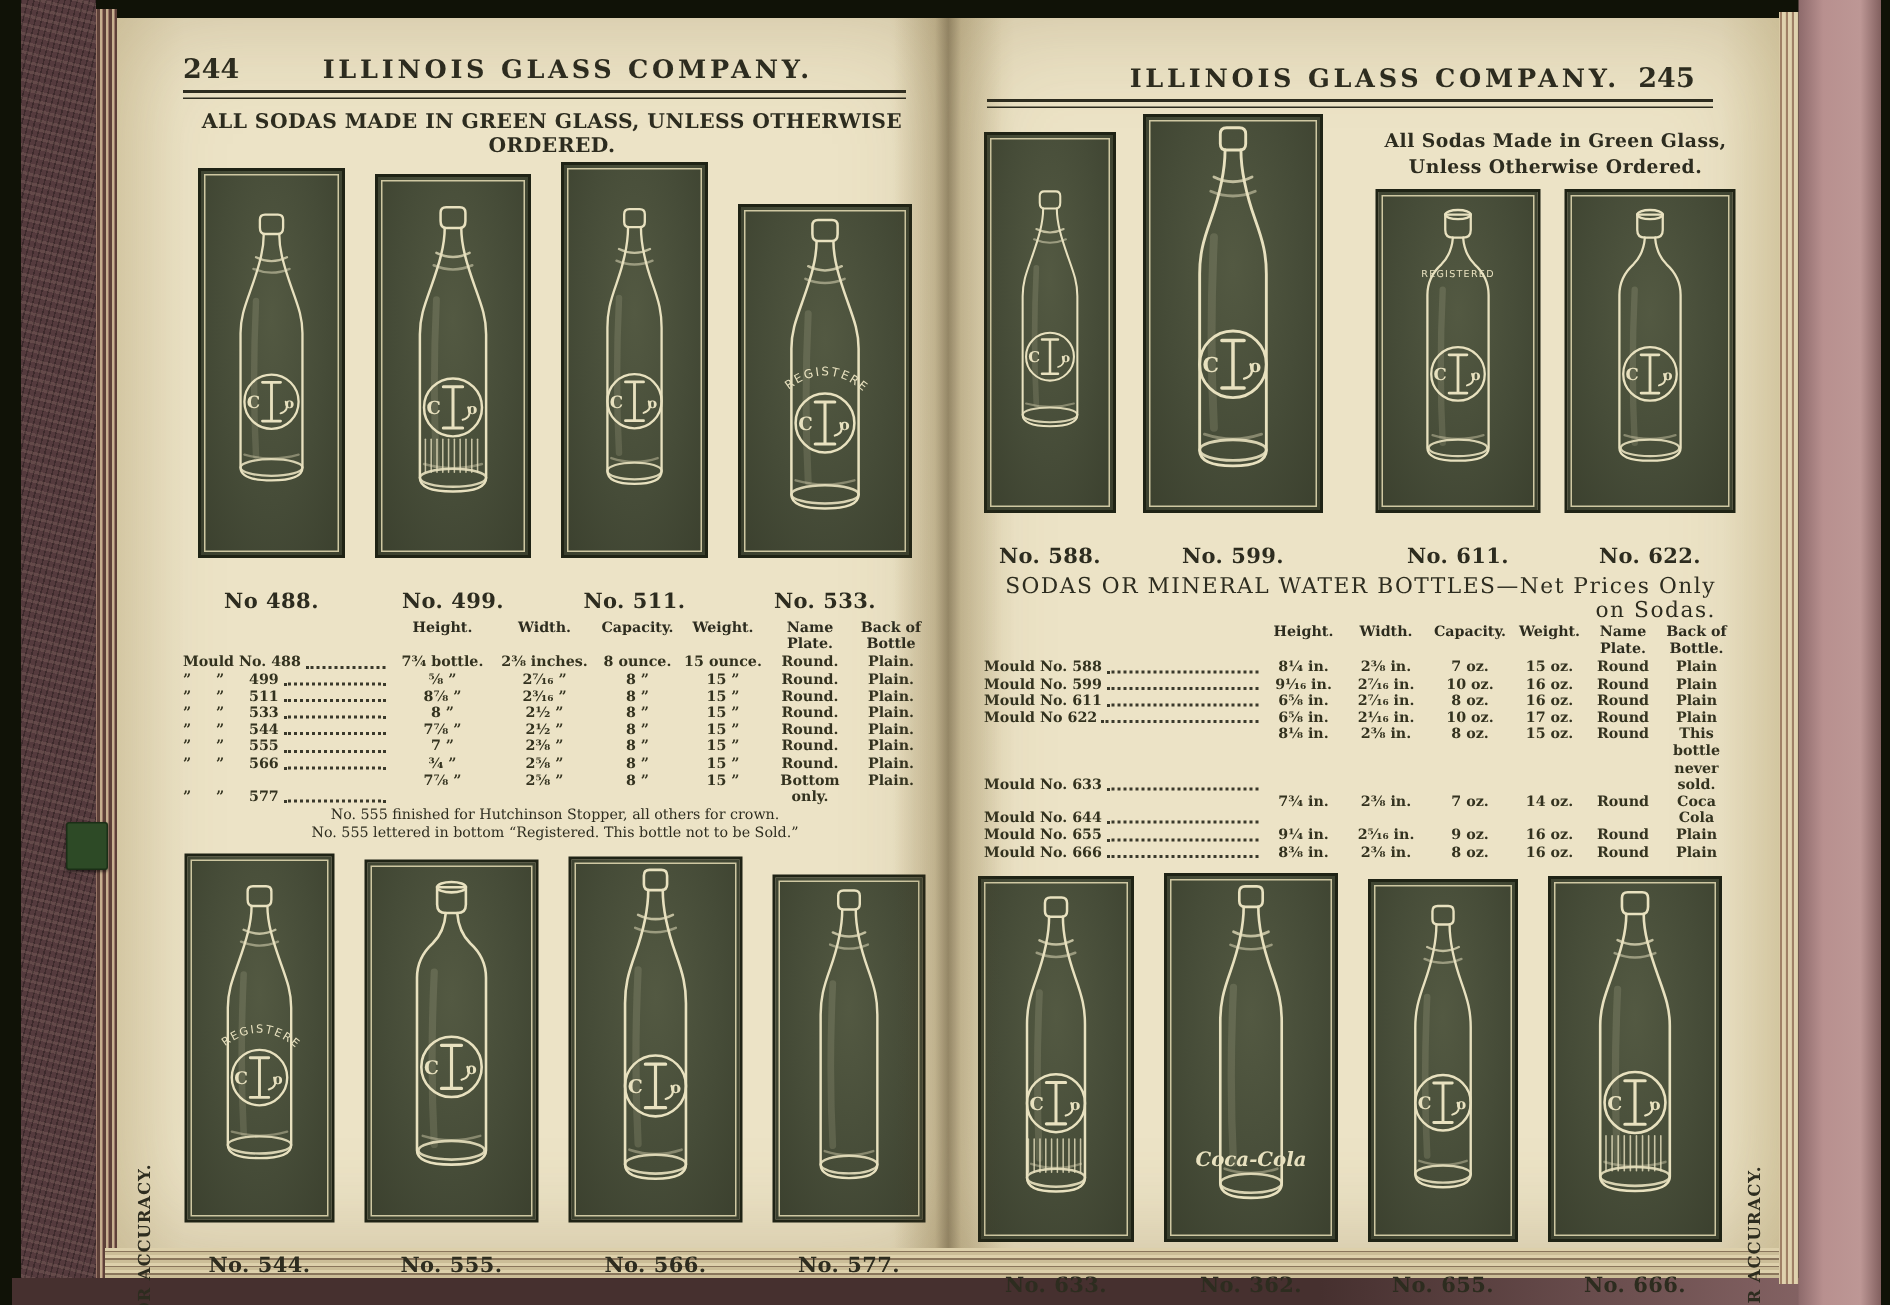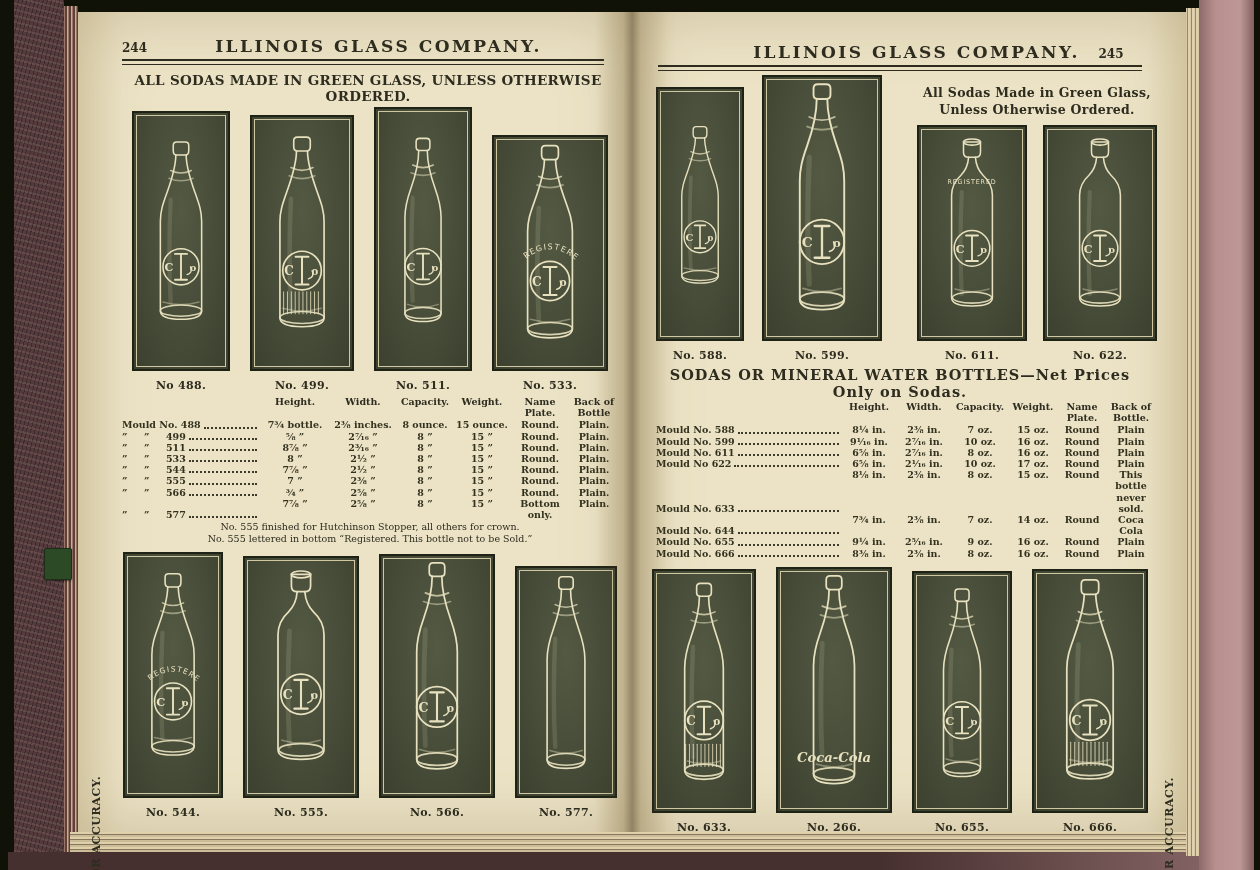--- a/index.html
+++ b/index.html
@@ -33,21 +33,21 @@
   .page-right{background:linear-gradient(90deg,#d9cda6,#ece3c6 8%,#ece3c6 93%,#e2d7b2);}
   .gutter{position:absolute;left:50%;top:0;bottom:0;width:72px;transform:translateX(-50%);
     background:linear-gradient(90deg,transparent,rgba(90,70,40,.16) 38%,rgba(58,44,24,.38) 50%,rgba(90,70,40,.14) 62%,transparent);
     pointer-events:none;}
 
   
   .ph{display:grid;grid-template-columns:62px 1fr 62px;align-items:baseline;}
   .page-left .ph{margin:24px 28px 0 44px;}
   .page-right .ph{margin:30px 44px 0 26px;}
   .ptitle{grid-column:2;text-align:right;font-size:17px;font-weight:bold;letter-spacing:2.5px;margin:0;}
-  .pnum{font-size:12px;font-weight:bold;}
+  .pnum{font-size:18px;font-weight:bold;}
   .pnum-r{text-align:center;grid-column:3;}
   .rule{height:3px;border-top:2px solid #2d2c1f;border-bottom:1px solid #2d2c1f;}
   .page-left .rule{margin:3px 28px 0 44px;}
   .page-right .rule{margin:3px 44px 0 26px;}
 
   .banner{font-weight:bold;font-size:13.5px;text-align:center;margin:7px 18px 3px 44px;letter-spacing:.3px;}
   .banner-r{width:274px;font-size:12.5px;line-height:1.35;margin:0 0 6px 0;align-self:center;}
 
   
   .mnote{position:absolute;writing-mode:vertical-rl;white-space:nowrap;font-weight:bold;
@@ -60,21 +60,21 @@
   .content-r{margin:4px 42px 0 24px;}
 
   
   .brow{display:flex;justify-content:center;align-items:flex-end;gap:20px;}
   .bfig{display:flex;flex-direction:column;align-items:center;margin:0;}
   .panel{position:relative;width:var(--w,96px);height:var(--h,250px);
     background:radial-gradient(ellipse at 50% 38%,#535942 0%,#464c38 55%,#3b402e 100%);
     border:2px solid #1f2315;}
   .panel::after{content:"";position:absolute;inset:2px;border:1px solid #cfc8a2;pointer-events:none;}
   .panel svg{position:absolute;left:4px;top:4px;width:calc(100% - 8px);height:calc(100% - 8px);}
-  .bcap{font-size:11px;font-weight:bold;margin-top:8px;letter-spacing:.3px;}
+  .bcap{font-size:14px;font-weight:bold;margin-top:21px;letter-spacing:.3px;}
 
   .lp-top{margin-top:2px;}
   .lp-top .bfig:nth-child(1){--w:94px;--h:256px;}
   .lp-top .bfig:nth-child(2){--w:100px;--h:252px;}
   .lp-top .bfig:nth-child(3){--w:94px;--h:260px;}
   .lp-top .bfig:nth-child(4){--w:112px;--h:232px;}
   .lp-bottom{margin-top:8px;}
   .lp-bottom .bfig:nth-child(1){--w:96px;--h:242px;}
   .lp-bottom .bfig:nth-child(2){--w:112px;--h:238px;}
   .lp-bottom .bfig:nth-child(3){--w:112px;--h:240px;}
@@ -89,21 +89,21 @@
   .rtop-b .bfig:nth-child(1){--w:106px;--h:212px;}
   .rtop-b .bfig:nth-child(2){--w:110px;--h:212px;}
   .rp-bottom{margin-top:8px;}
   .rp-bottom .bfig:nth-child(1){--w:100px;--h:240px;}
   .rp-bottom .bfig:nth-child(2){--w:112px;--h:242px;}
   .rp-bottom .bfig:nth-child(3){--w:96px;--h:238px;}
   .rp-bottom .bfig:nth-child(4){--w:112px;--h:240px;}
 
   
   .tbl{margin-top:4px;}
-  .tbl-title{font-size:14.5px;font-weight:bold;text-align:center;letter-spacing:1px;margin:2px 0 1px;}
+  .tbl-title{font-size:14.5px;font-weight:normal;text-align:right;letter-spacing:1px;margin:2px 0 1px;}
   .tgrid{display:grid;font-size:9.5px;line-height:1.18;}
   .tgrid.left{grid-template-columns:138px 70px 66px 58px 56px 60px 48px;}
   .tgrid.right{grid-template-columns:186px 54px 56px 56px 50px 48px 50px;}
   .th{font-weight:bold;text-align:center;white-space:pre-line;padding-bottom:1px;}
   .td{text-align:center;font-weight:bold;color:#33321f;}
   .mould{text-align:left;display:flex;align-items:flex-end;}
   .mould .lbl{white-space:pre;}
   .mould .dots{flex:1;border-bottom:2px dotted #3a392b;height:0;margin:0 3px 2px 3px;}
   .fnote{font-weight:normal;font-size:9.5px;text-align:center;margin:1px 0 0;}
 </style>
@@ -650,21 +650,21 @@
                     <path d="M42,7 Q42,3 46,3 H54 Q58,3 58,7 V13 Q58,17 54,17 H46 Q42,17 42,13 Z"></path>
                     <path d="M38,34 Q50,40 62,34" opacity=".75"></path>
                     <path d="M36,43 Q50,49 64,43" opacity=".5"></path>
                     <ellipse cx="50" cy="206" rx="21" ry="6.5" opacity=".9"></ellipse>
                     <path d="M32,196 Q50,202 68,196" opacity=".4"></path>
                     <path d="M38,72 Q35,135 38,192" stroke-width="5" opacity=".14"></path>
                     <text x="50" y="194" text-anchor="middle" font-size="13.5" font-style="italic" font-weight="bold" fill="#e8e1bf" stroke="none" font-family="DejaVu Serif, serif">Coca-Cola</text>
                   </g>
                 </svg>
               </div>
-              <figcaption class="bcap">No. 266.</figcaption>
+              <figcaption class="bcap">No. 362.</figcaption>
             </figure>
             <figure class="bfig">
               <div class="panel">
                 <svg viewBox="0 0 100 240" preserveAspectRatio="xMidYMid meet">
                   <g fill="none" stroke="#e8e1bf" stroke-width="1.8" stroke-linecap="round">
                     <path d="M45,17 C45,31 42,44 36,61 C31,75 29,83 29,95 V206 Q29,216 50,216 Q71,216 71,206 V95 C71,83 69,75 64,61 C58,44 55,31 55,17"></path>
                     <path d="M42,7 Q42,3 46,3 H54 Q58,3 58,7 V13 Q58,17 54,17 H46 Q42,17 42,13 Z"></path>
                     <path d="M38,34 Q50,40 62,34" opacity=".75"></path>
                     <path d="M36,43 Q50,49 64,43" opacity=".5"></path>
                     <ellipse cx="50" cy="206" rx="21" ry="6.5" opacity=".9"></ellipse>

